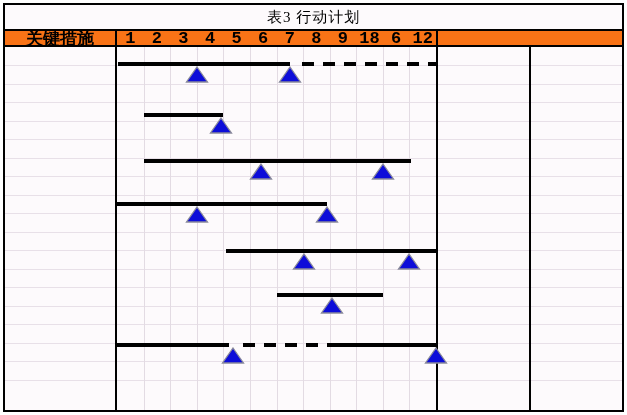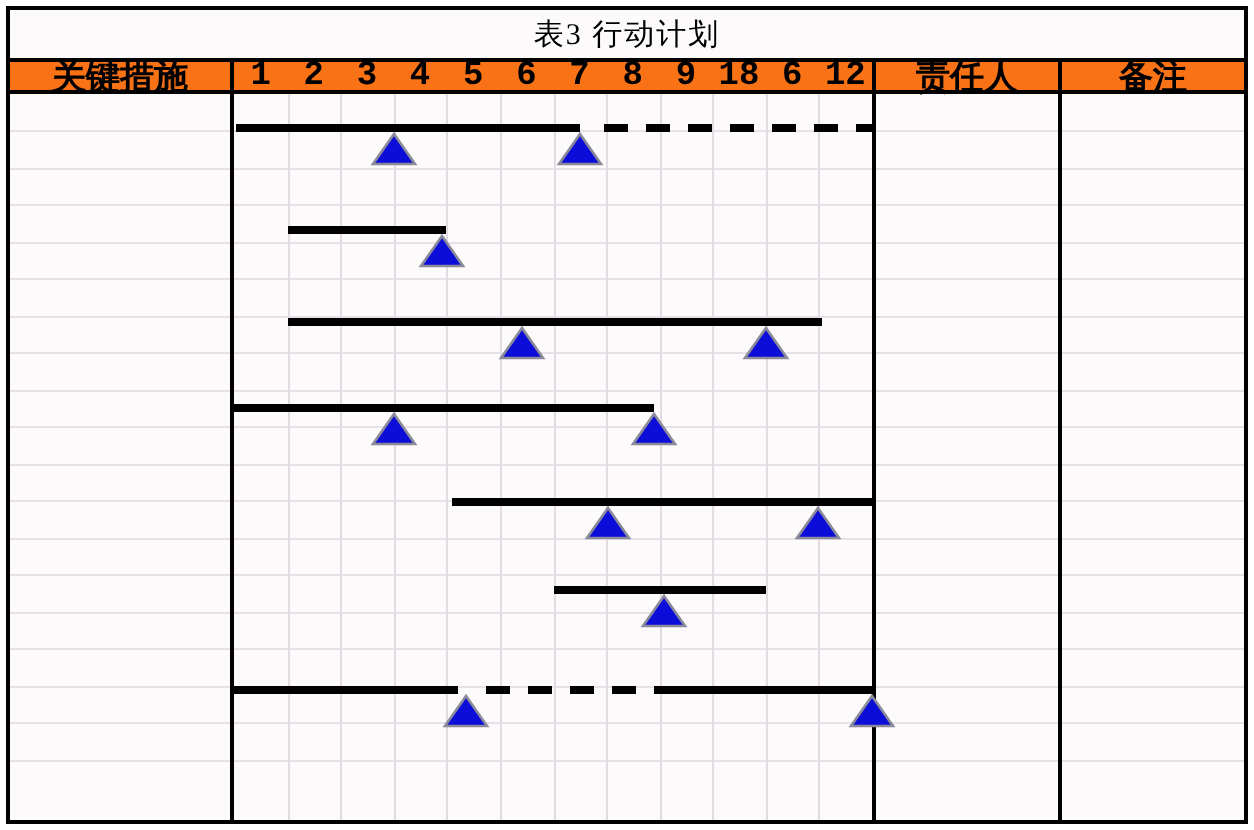--- a/index.html
+++ b/index.html
@@ -41,22 +41,20 @@
           <div class="month-cell">4</div>
           <div class="month-cell">5</div>
           <div class="month-cell">6</div>
           <div class="month-cell">7</div>
           <div class="month-cell">8</div>
           <div class="month-cell">9</div>
           <div class="month-cell">18</div>
           <div class="month-cell">6</div>
           <div class="month-cell">12</div>
         </div>
-      <div class="hc hc-owner">责任人</div>
-      <div class="hc hc-notes">备注</div>
     </div>
     <div class="body" id="chart-body">
       <div class="divider d1"></div>
       <div class="divider d2"></div>
       <div class="divider d3"></div>
     <div class="hgrid" style="top: 18.4737px;"></div>
         <div class="hgrid" style="top: 36.9474px;"></div>
         <div class="hgrid" style="top: 55.4211px;"></div>
         <div class="hgrid" style="top: 73.8947px;"></div>
         <div class="hgrid" style="top: 92.3684px;"></div>

